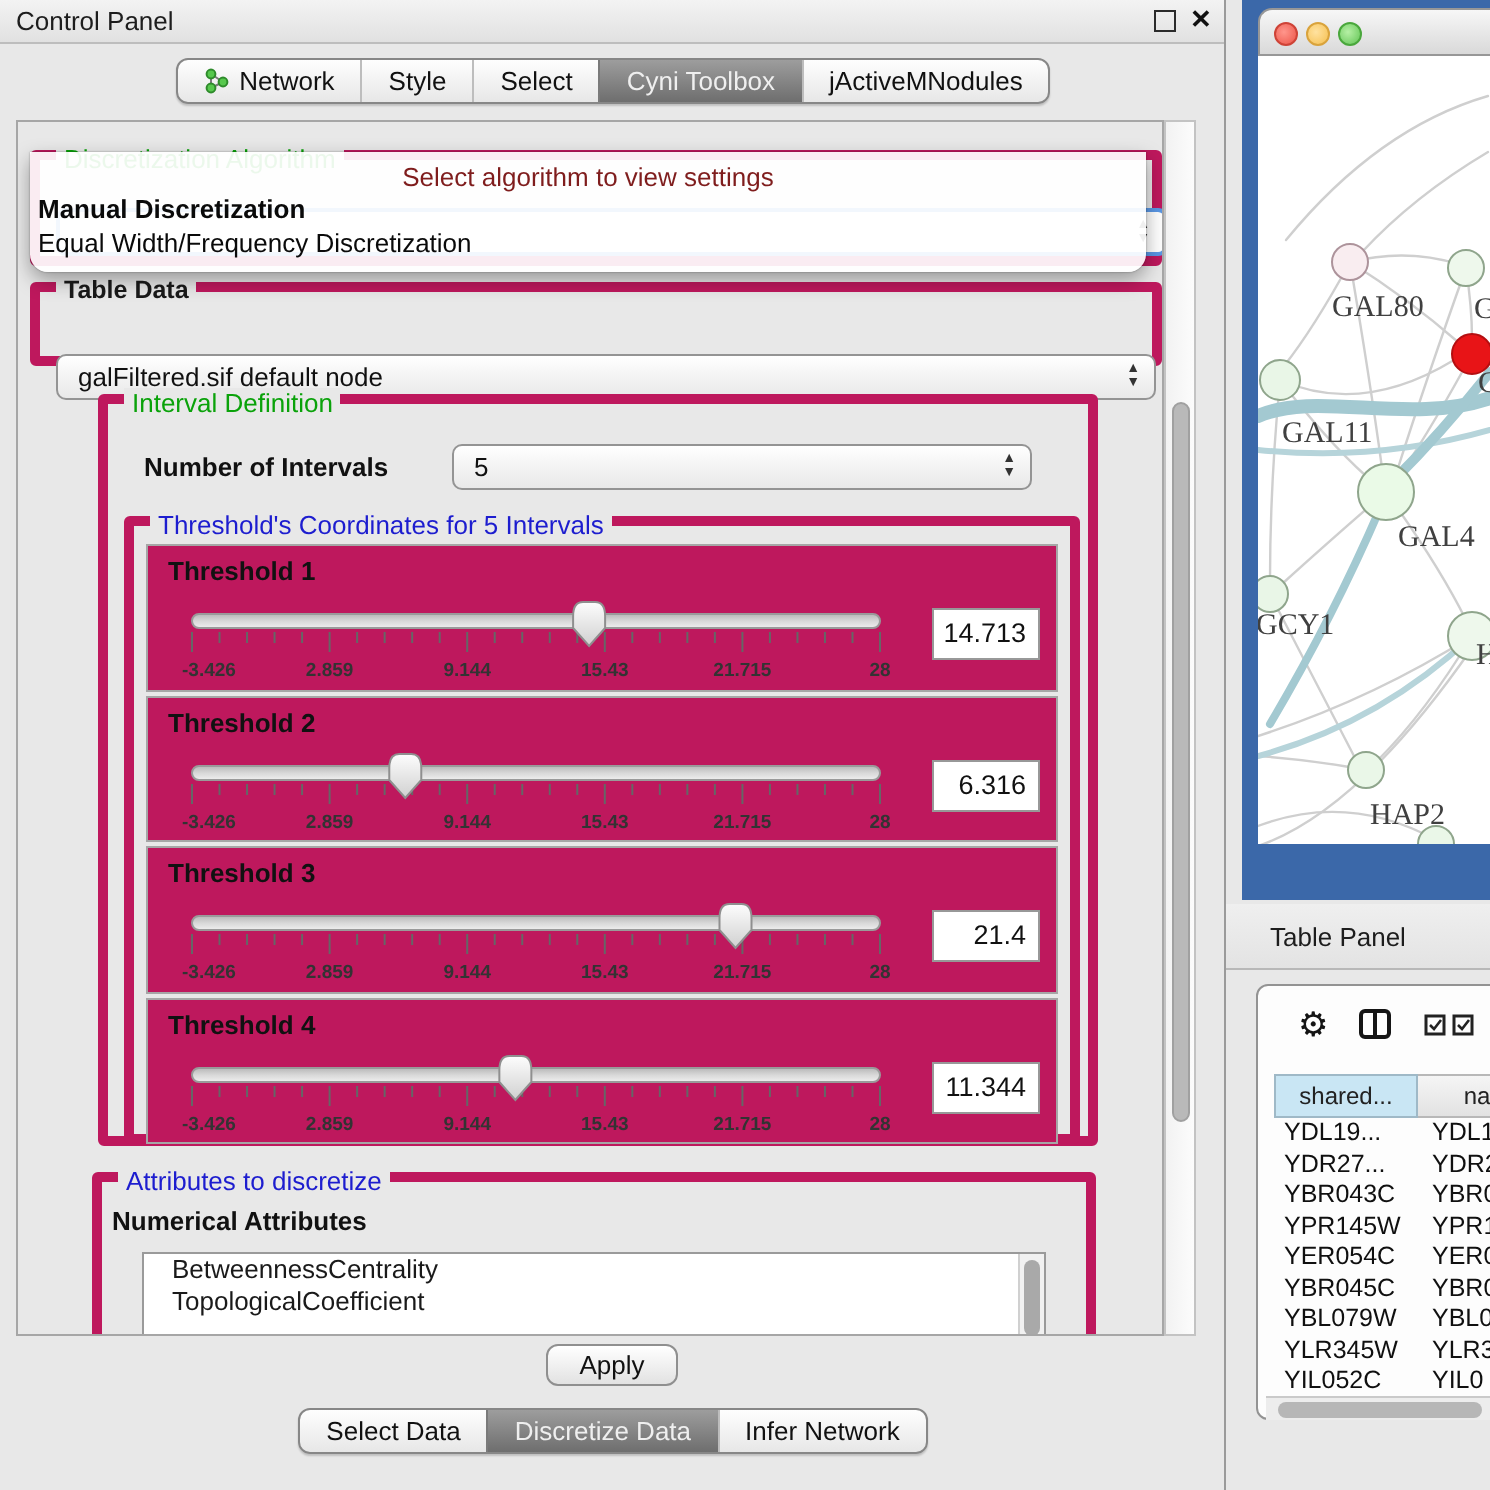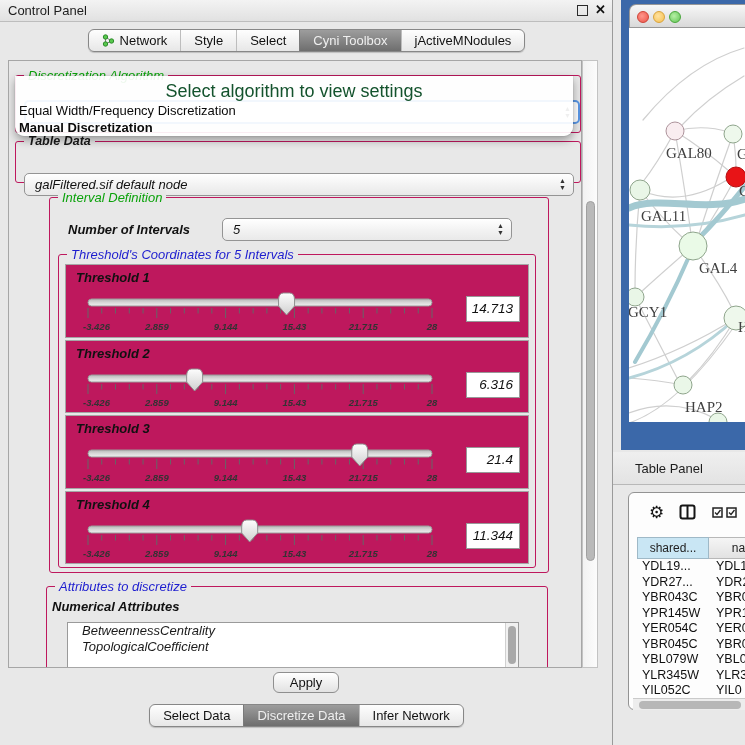--- a/index.html
+++ b/index.html
@@ -19,36 +19,36 @@
   .seg { display:flex; align-items:center; gap:5px; padding:0 13px; font-size:13px; color:#111; border-left:1px solid #bdbdbd; white-space:nowrap; }
   .seg:first-child { border-left:none; }
   .seg.sel { background:linear-gradient(#9d9d9d,#6e6e6e); color:#efefef; border-left-color:#7a7a7a; }
 
   
   .viewport { position:absolute; left:8px; top:60px; width:574px; height:608px; border:1px solid #a6a6a6; background:#e8e8e8; overflow:hidden; }
   .vscroll { position:absolute; left:582px; top:60px; width:16px; height:608px; border:1px solid #c3c3c3; background:linear-gradient(90deg,#f2f2f2,#fcfcfc); }
   .vthumb { position:absolute; left:2.5px; top:140px; width:9px; height:360px; background:#b9b9b9; border:1px solid #a0a0a0; border-radius:5px; }
 
   
-  .group { position:absolute; border:1px solid #be185d; border-radius:3px;font-style:italic; }
+  .group { position:absolute; border:5px solid #be185d; border-radius:3px; }
   .group-title { position:absolute; top:-8px; left:8px; background:#e8e8e8; padding:0 4px; font-size:13px; white-space:nowrap; }
   .t-green { color:#0aa20a; }
   .t-blue  { color:#1d1dcf; }
   .t-bold  { color:#1a1a1a; font-weight:bold; font-size:12.5px; }
 
   
   .combo { position:absolute; height:23px; border:1px solid #949494; border-radius:5px; background:linear-gradient(#ffffff,#f2f2f2 55%,#e9e9e9); font-size:13px; color:#111; padding:3px 24px 0 10px; overflow:hidden; white-space:nowrap; }
   .stepper { position:absolute; right:7px; top:3px; display:flex; flex-direction:column; line-height:7px; font-size:7px; color:#333; }
 
   
   .algo-combo { position:absolute; left:8px; top:24px; width:556px; height:24px; border:2px solid #5a97e5; border-radius:5px; background:#fff; z-index:5; }
 
   
   .popup { position:absolute; left:6px; top:15px; width:558px; height:60px; background:rgba(255,255,255,0.92); border-radius:0 0 9px 9px; box-shadow:0 4px 10px rgba(0,0,0,0.35), 0 0 1px rgba(0,0,0,0.4); z-index:50; }
-  .popup-prompt { text-align:center; color:#14532d; font-size:18px; padding-top:5px; }
+  .popup-prompt { text-align:center; color:#7f1d1d; font-size:13px; padding-top:5px; }
   .popup-item { font-size:13px; color:#0a0a0a; padding:1px 0 0 4px; line-height:16px; white-space:nowrap; }
   .popup-item.bold { font-weight:bold; }
 
   
   .thr-panel { position:relative; height:73.5px; margin-bottom:2px; border:1px solid #a6a6a6; background:#be185d; }
   .thr-label { position:absolute; left:10px; top:5px; font-size:13px; font-weight:bold; color:#111; }
   .thr-svg { position:absolute; left:16px; top:26px; }
   .thr-value { position:absolute; right:8px; top:31px; width:54px; height:26px; background:#fff; border:1px solid #989898; font-size:13.5px; color:#111; text-align:right; padding:4px 6px 0 0; }
 
   
@@ -129,22 +129,22 @@
       <div class="algo-combo">
         <span class="stepper">
             <span>▲</span>
             <span>▼</span>
           </span>
       </div>
     </div>
 
     <div class="popup">
       <div class="popup-prompt">Select algorithm to view settings</div>
+      <div class="popup-item bold">Manual Discretization</div>
       <div class="popup-item">Equal Width/Frequency Discretization</div>
-      <div class="popup-item bold">Manual Discretization</div>
     </div>
 
     <div class="group" style="left:6px; top:80px; width:566px; height:42px;">
       <span class="group-title t-bold">Table Data</span>
       <div class="combo" style="left:8px; top:11px; width:550px;margin-top:20px;">
         <span>galFiltered.sif default node</span>
         <span class="stepper">
             <span>▲</span>
             <span>▼</span>
           </span>

